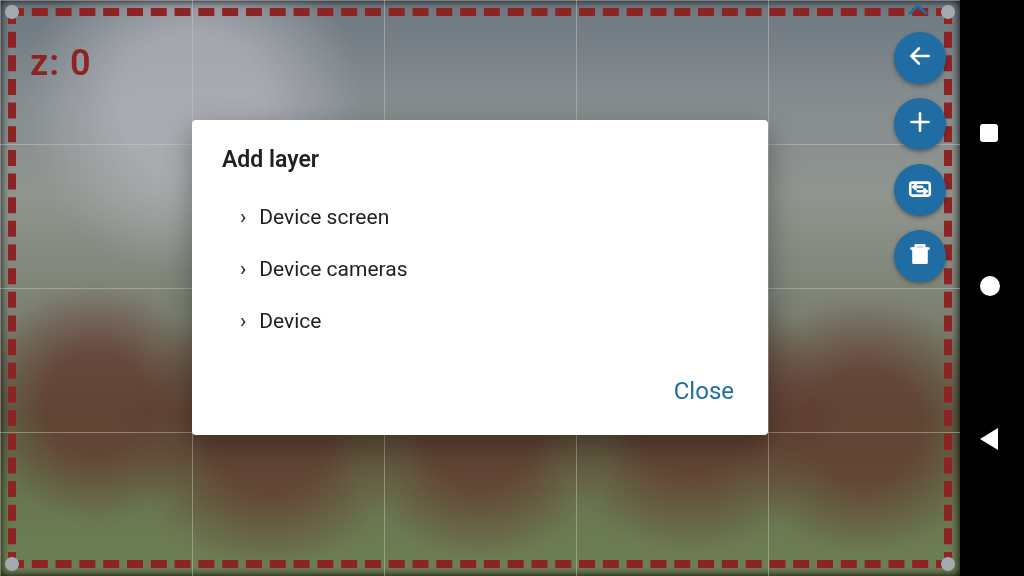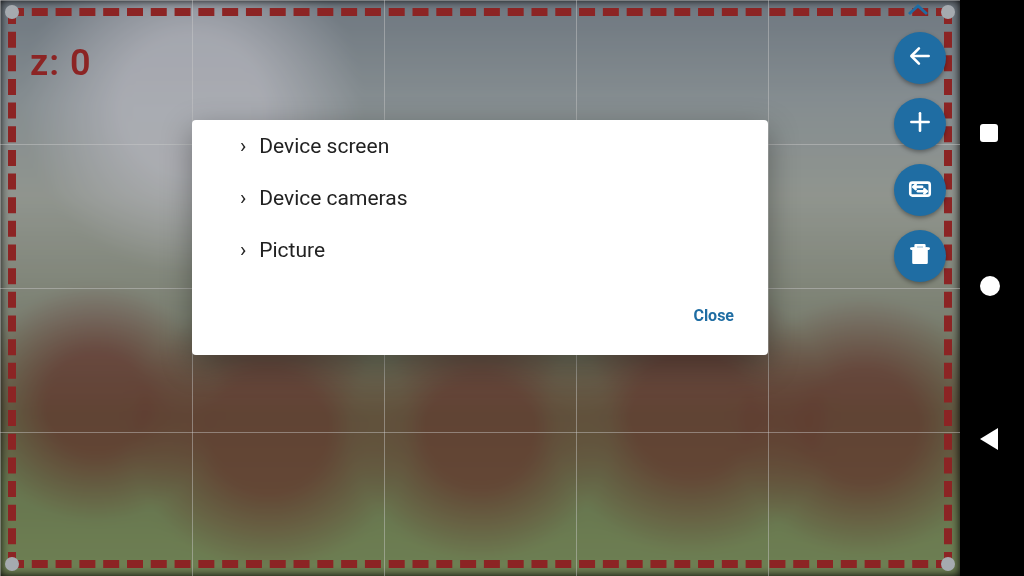--- a/index.html
+++ b/index.html
@@ -162,22 +162,22 @@
     display: inline-block;
     width: 14px;
     color: #222;
   }
   .dialog-actions {
     display: flex;
     justify-content: flex-end;
     padding: 8px 30px 22px 30px;
   }
   .dialog-close {
-    font-size: 16px;
-    font-weight: 700;
+    font-size: 24px;
+    font-weight: 400;
     color: #1f6da3;
     cursor: pointer;
     padding: 8px 4px;
   }
 
   
   .navbar {
     position: absolute;
     right: 0;
     top: 0;
@@ -259,32 +259,33 @@
             <path d="M6,7 L6,20 L18,20 L18,7" class="fill" fill="#fff"></path>
             <path d="M6,7 L6,20 L18,20 L18,7"></path>
           </svg>
         </span>
       </div>
     </div>
 
     <div class="scrim"></div>
 
     <div class="dialog">
+      <div class="dialog-title">Add layer</div>
       <div class="dialog-list">
         <div class="dialog-item">
           <span class="chev">›</span>
           <span>Device screen</span>
         </div>
         <div class="dialog-item">
           <span class="chev">›</span>
           <span>Device cameras</span>
         </div>
         <div class="dialog-item">
           <span class="chev">›</span>
-          <span>Picture</span>
+          <span>Device</span>
         </div>
       </div>
       <div class="dialog-actions">
         <div class="dialog-close">Close</div>
       </div>
     </div>
 
   </div>
 
   <div class="navbar">

